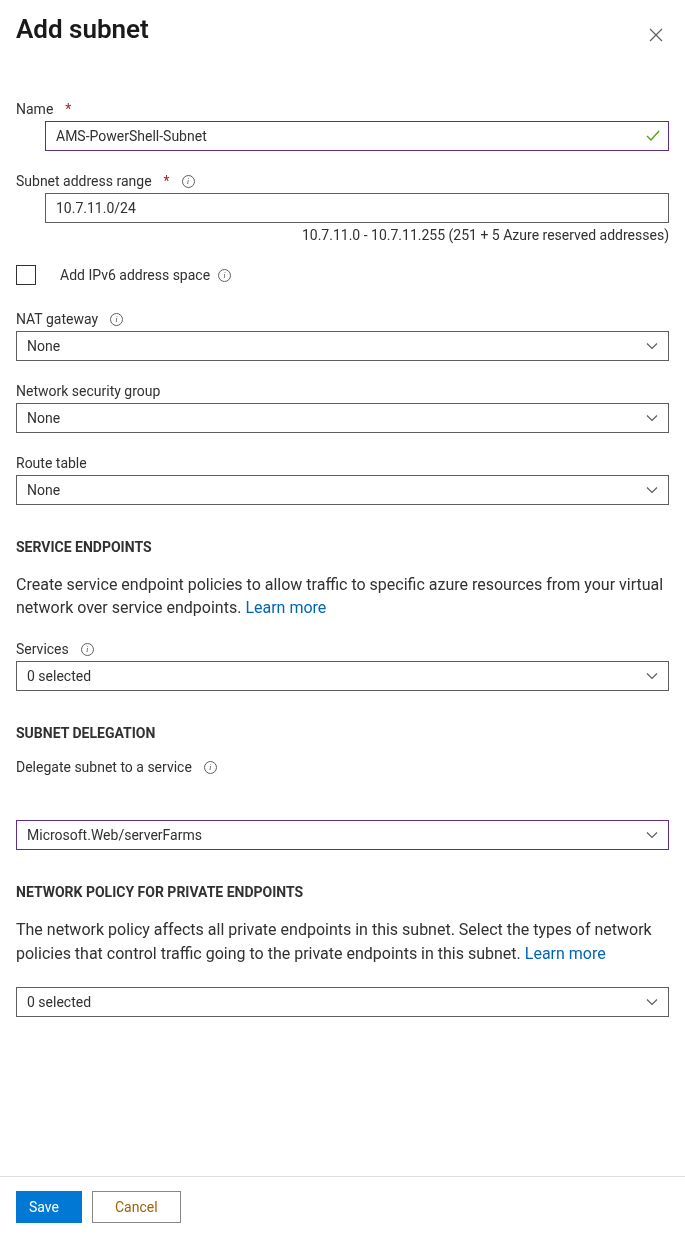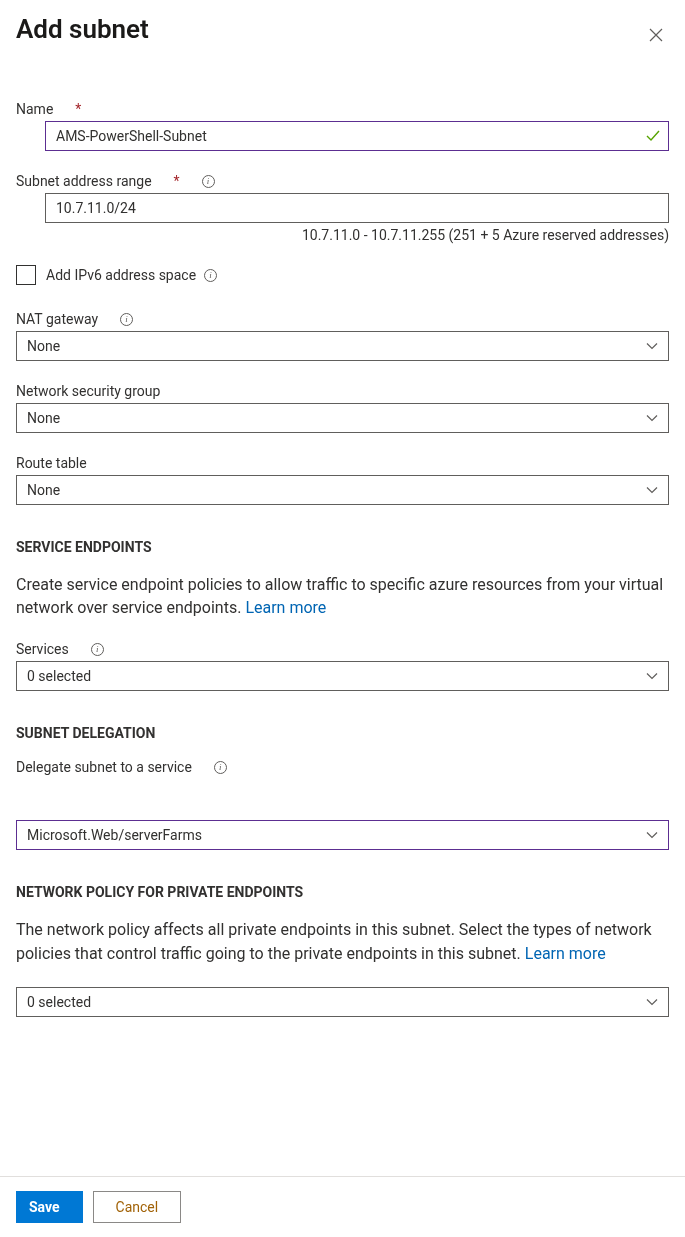--- a/index.html
+++ b/index.html
@@ -39,21 +39,21 @@
     }
     .close-btn svg { width: 14px; height: 14px; }
     .form-body { flex: 1; overflow: auto; }
     .field-group { margin-bottom: 22px; }
     .field-label {
       font-size: 14px;
       color: #323130;
       margin-bottom: 4px;
       display: flex;
       align-items: center;
-      gap: 22px;
+      gap: 12px;
     }
     .req-star { color: #a4262c; font-size: 14px; }
     .info-icon {
       display: inline-flex;
       width: 13px; height: 13px;
       border: 1px solid #605e5c;
       border-radius: 50%;
       font-size: 9px;
       align-items: center; justify-content: center;
       font-style: italic; font-family: serif;
@@ -81,21 +81,21 @@
     .check-icon svg { width: 16px; height: 16px; display: block; }
     .help-text-right {
       text-align: right;
       font-size: 14px;
       color: #323130;
       margin-top: 4px;
     }
     .checkbox-row {
       display: flex;
       align-items: center;
-      gap: 10px;
+      gap: 24px;
       margin-bottom: 26px;
     }
     .checkbox {
       width: 20px; height: 20px;
       border: 1px solid #323130;
       background: #fff;
       flex-shrink: 0;
     }
     .checkbox-label {
       font-size: 14px;
@@ -154,21 +154,21 @@
       font-family: inherit;
       cursor: pointer;
       border: 1px solid #8a8886;
       background: #fff;
       color: #a16207;
     }
     .btn-primary {
       background: #0078d4;
       border-color: #0078d4;
       color: #fff;
-      font-weight: 700;
+      font-weight: 400;
       padding-left: 12px;
     }
   </style>
 </head>
 <body>
 
 <div class="panel">
   <div class="header">
     <h1 class="title">Add subnet</h1>
     <button class="close-btn">

